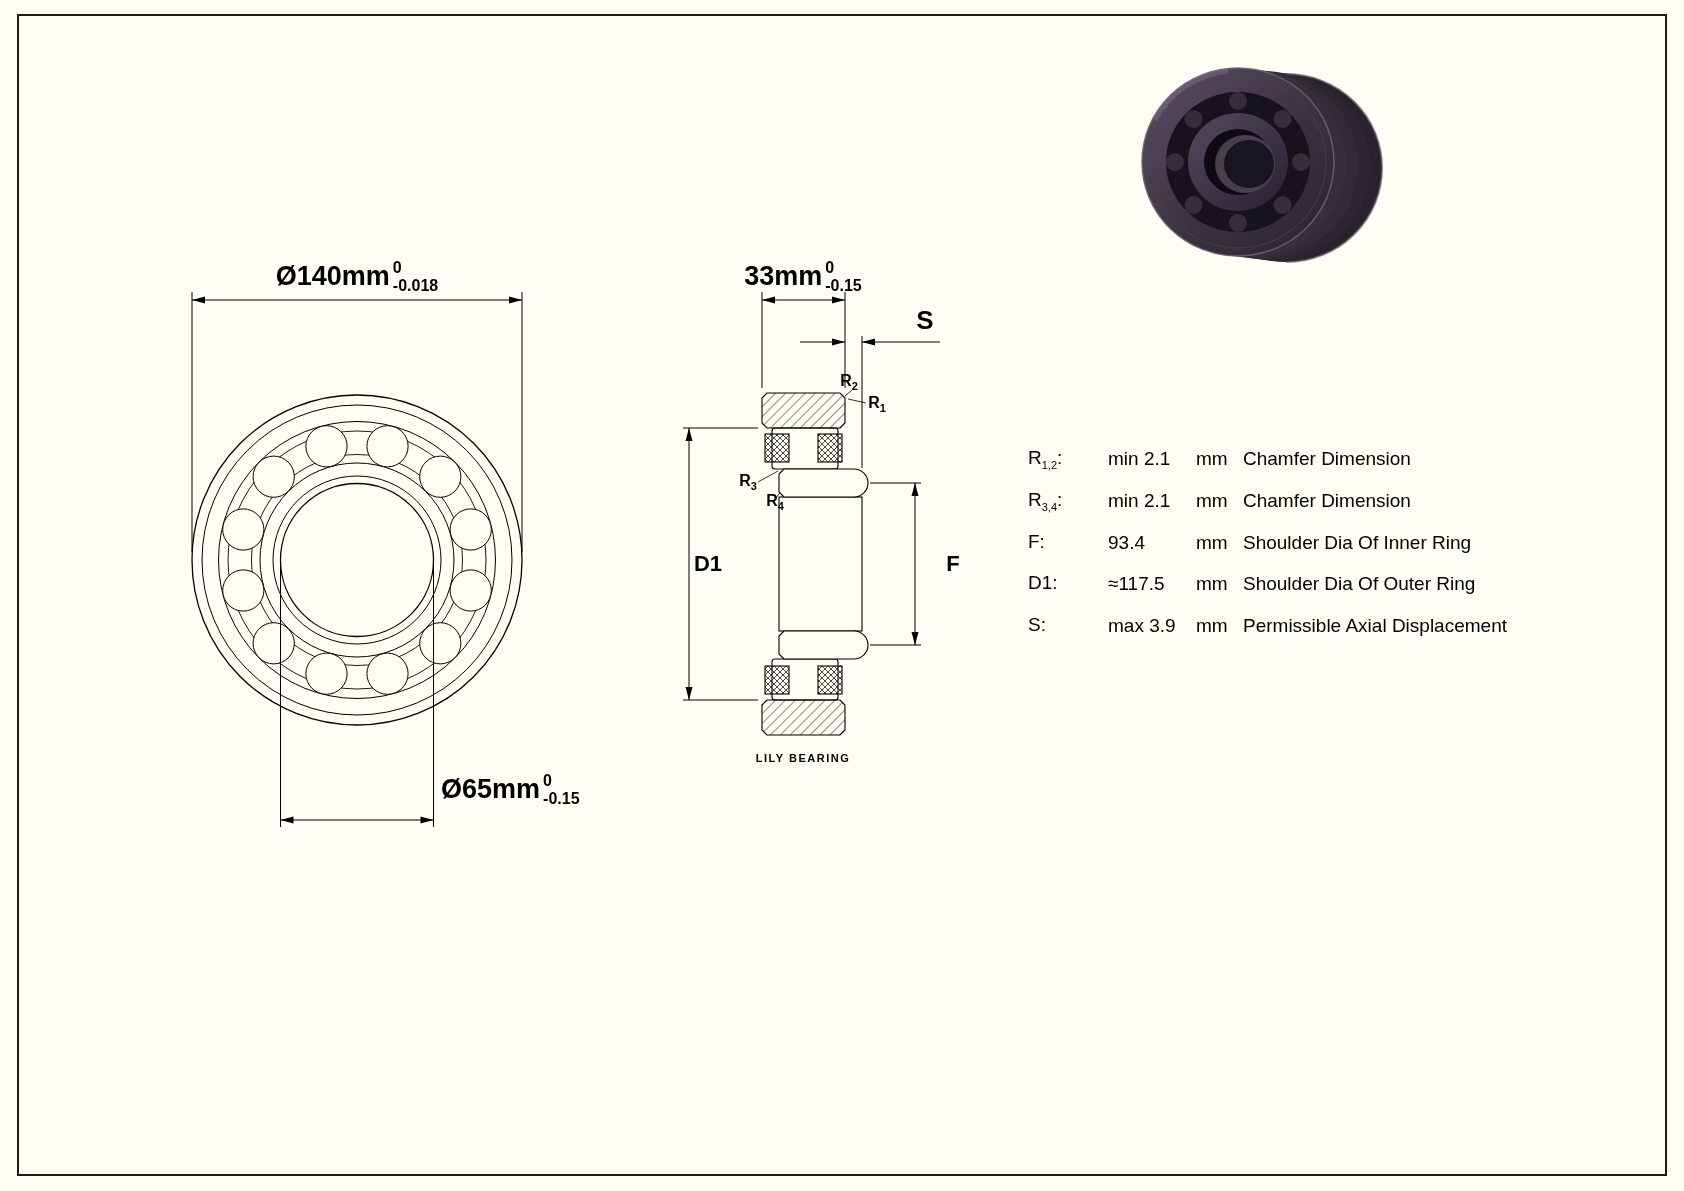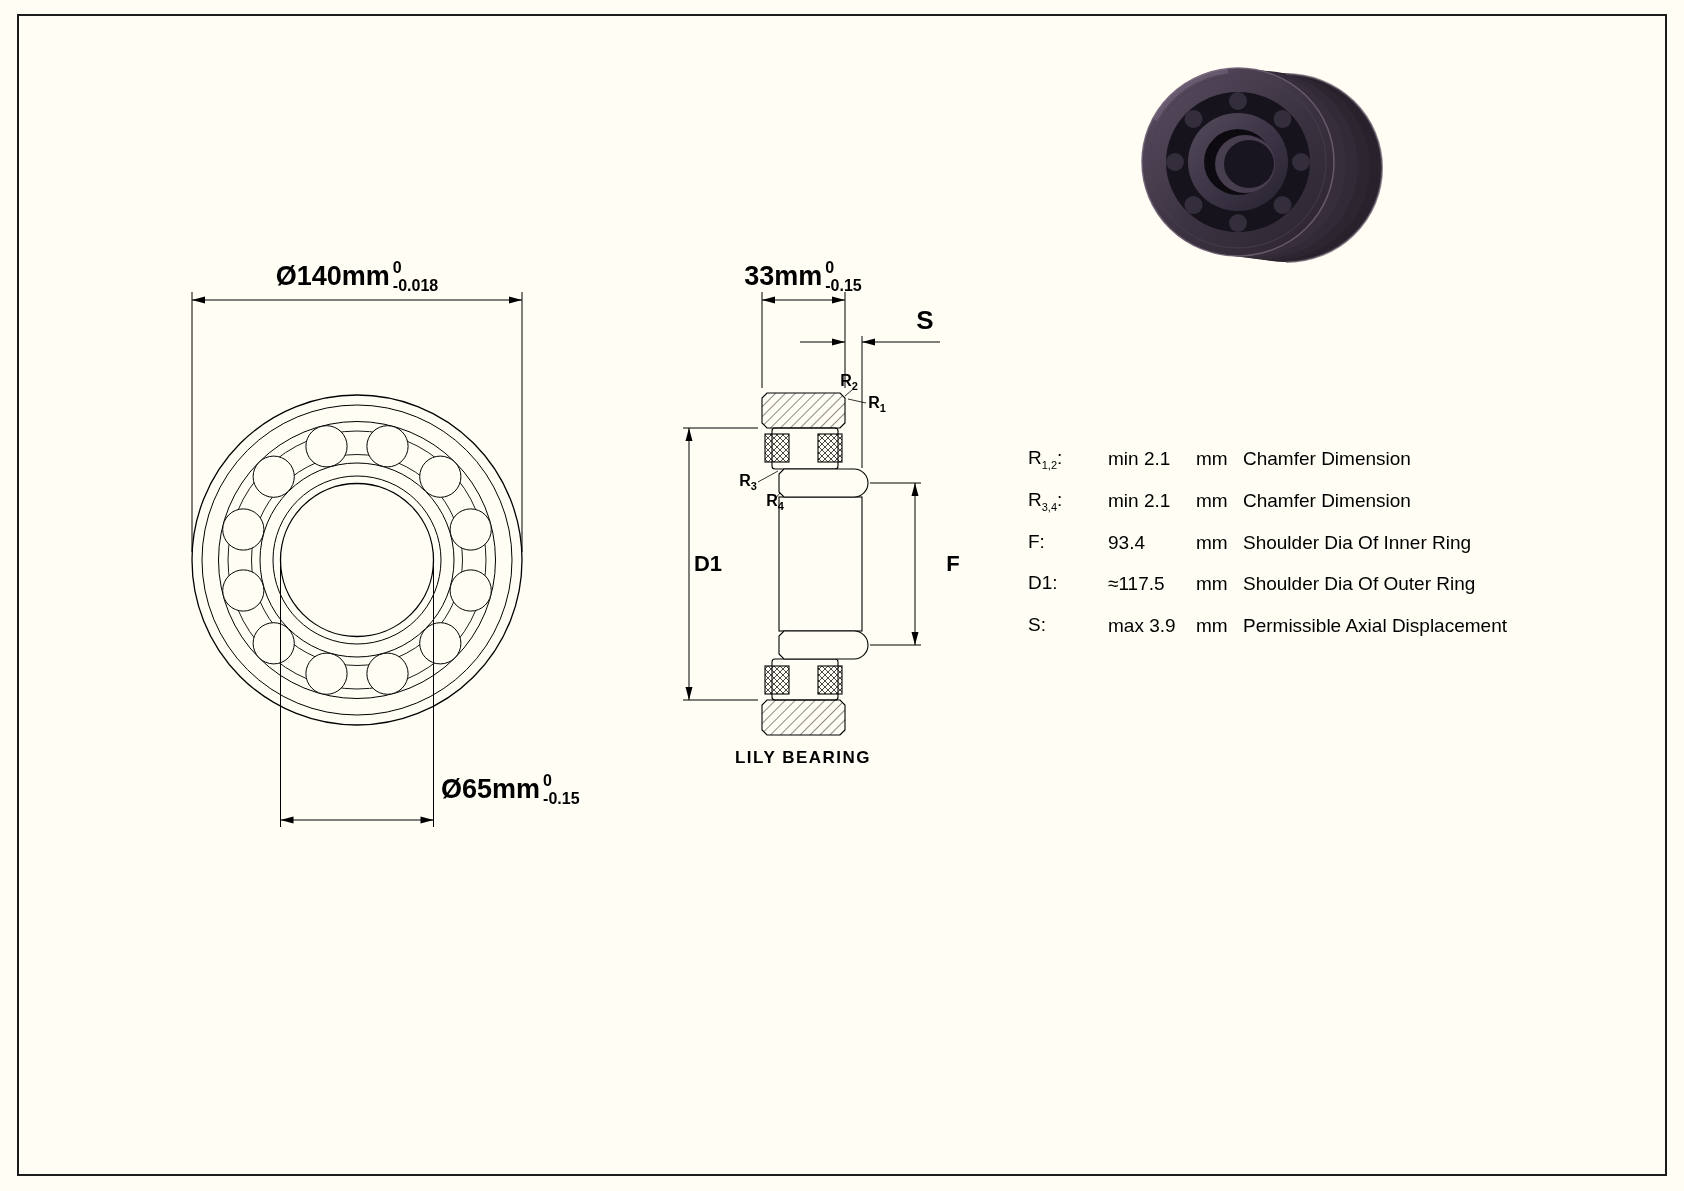--- a/index.html
+++ b/index.html
@@ -14,21 +14,21 @@
 
   .dim-label { display:flex; align-items:center; font-size:27px; }
   .dim-main { line-height:1; }
   .tol { display:flex; flex-direction:column; font-size:16px; line-height:1.1; margin-left:3px; align-items:flex-start; }
 
   .big-letter { font-size:26px; }
   .mid-letter { font-size:22px; }
   .rlbl { font-size:16px; }
   .rlbl sub, .spec-param sub { font-size:11px; }
 
-  .brand { font-size:17px; letter-spacing:1.5px; }
+  .brand { font-size:11px; letter-spacing:1.5px; }
 
   .spec-table { position:absolute; left:1028px; top:439px; display:grid;
                 grid-template-columns:80px 88px 47px 300px; grid-auto-rows:41.6px;
                 font-size:19px; align-items:center; }
   .spec-row { display:contents; }
   .spec-table div { line-height:1.1; }
 </style>
 </head>
 <body>
 

